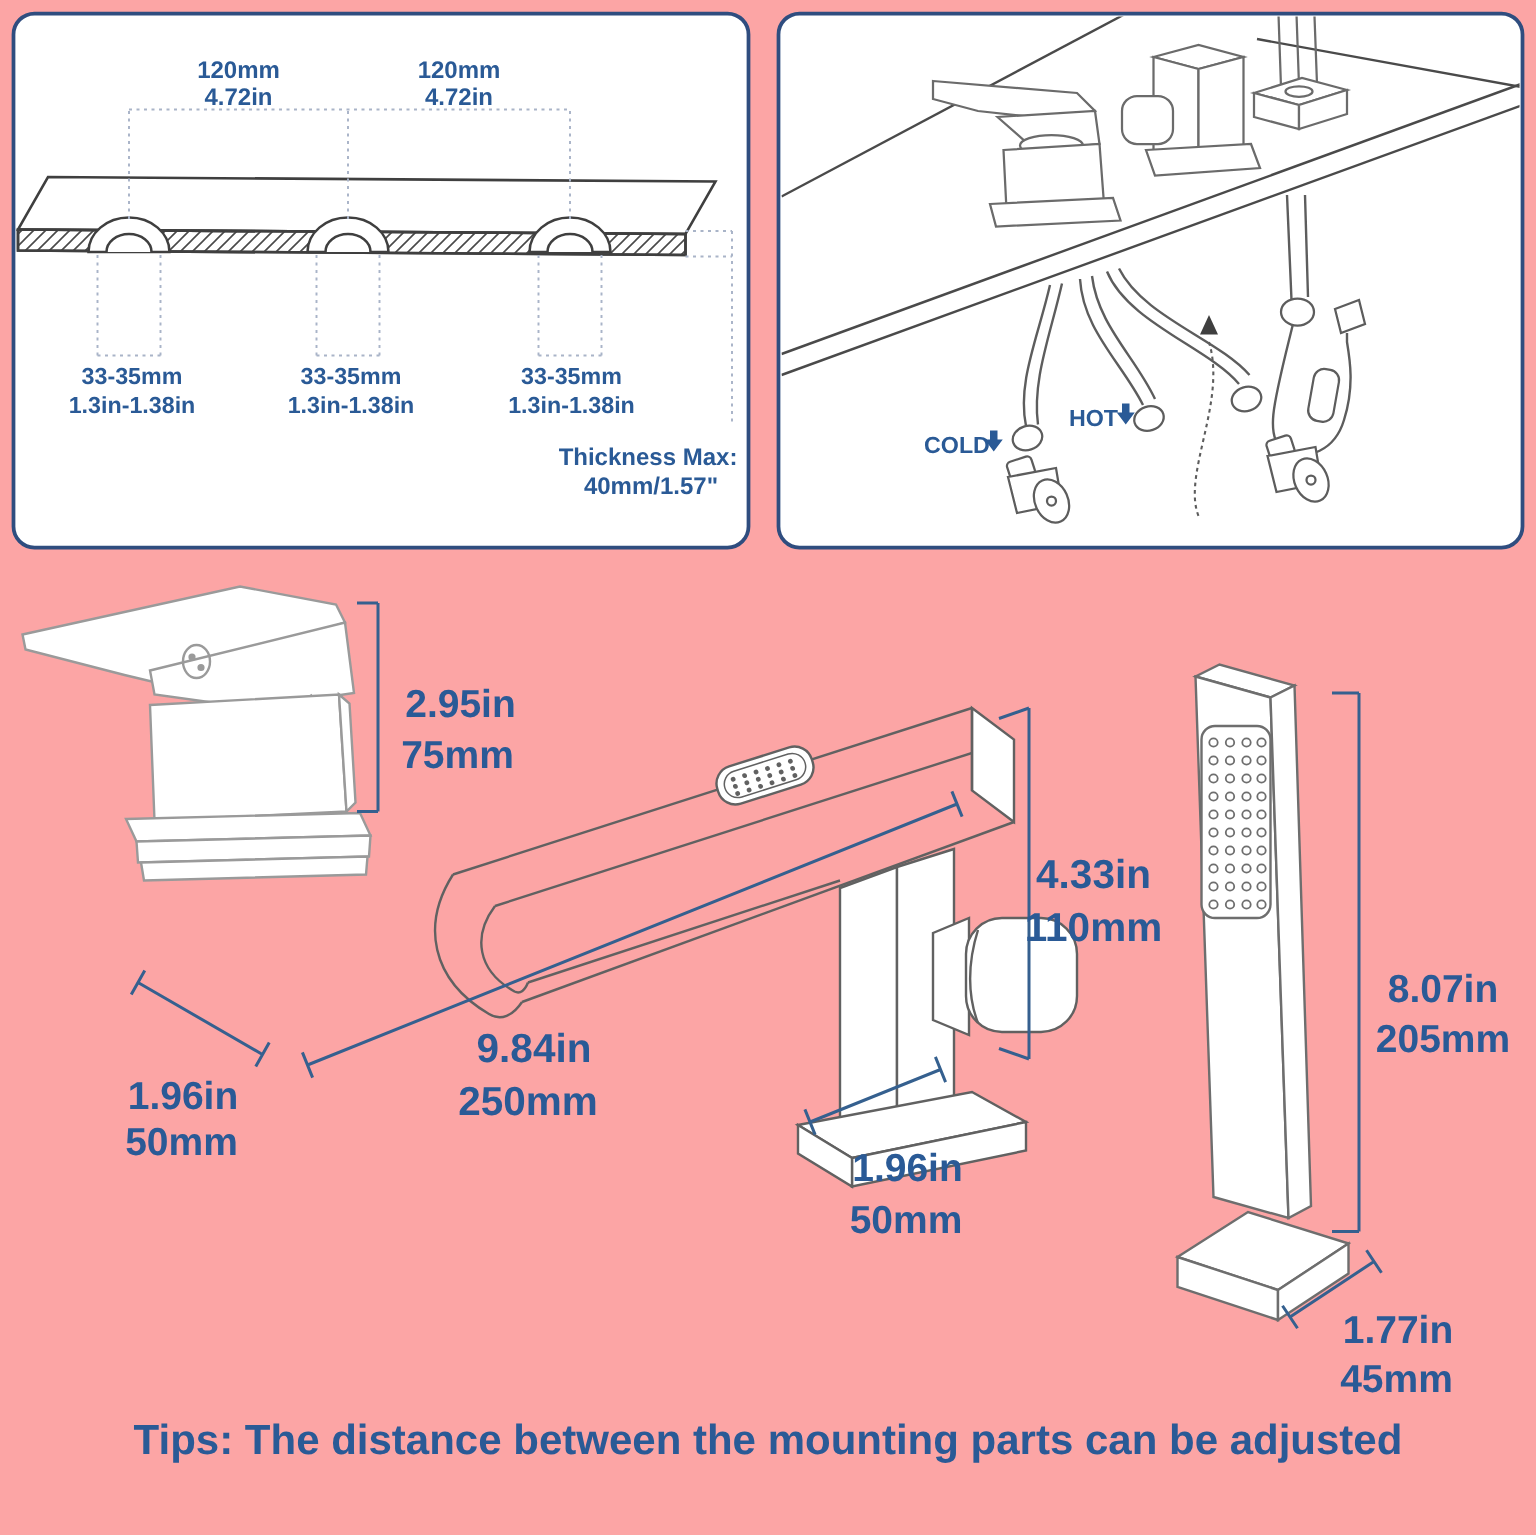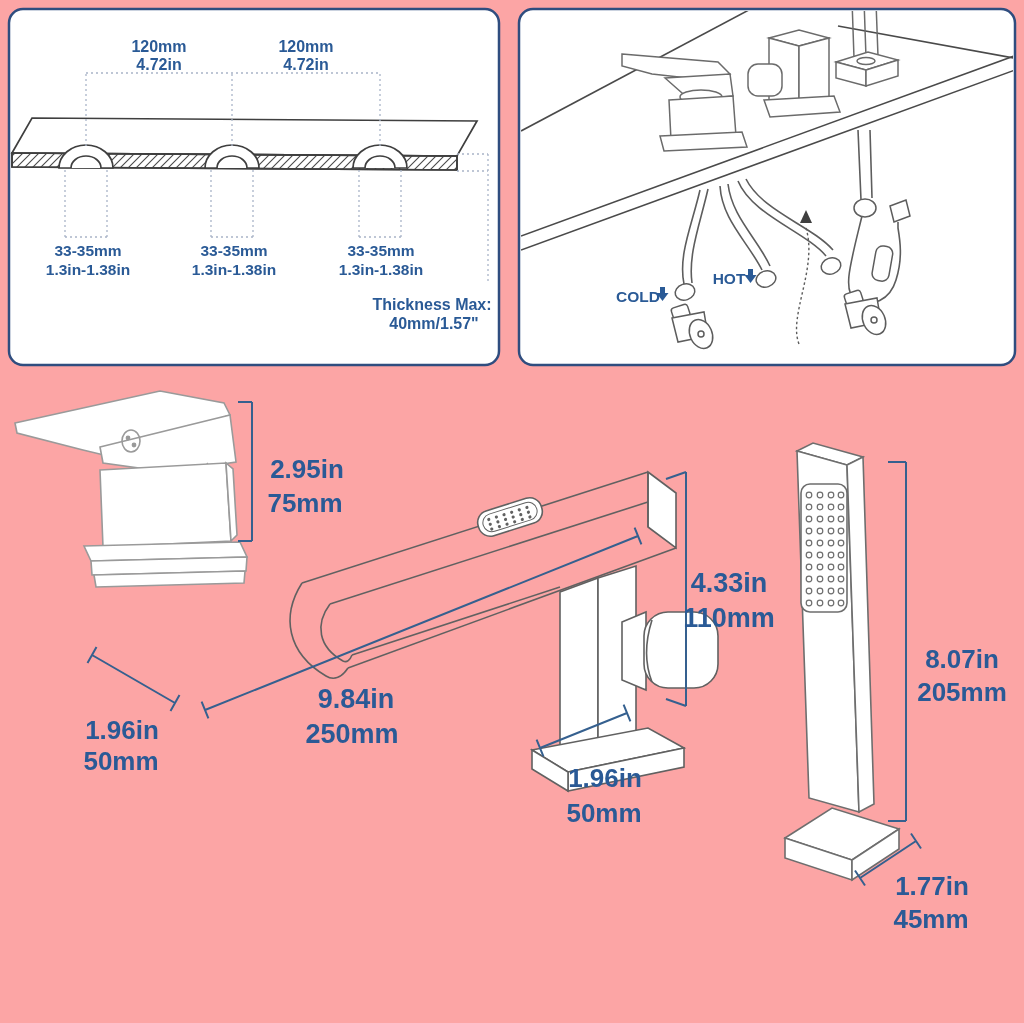--- a/index.html
+++ b/index.html
@@ -277,14 +277,15 @@
   <text class="t27" x="729" y="592">4.33in</text>
   <text class="t27" x="729" y="627">110mm</text>
   <text class="t26" x="605" y="787">1.96in</text>
   <text class="t26" x="604" y="822">50mm</text>
   <text class="t26" x="962" y="668">8.07in</text>
   <text class="t26" x="962" y="701">205mm</text>
   <text class="t26" x="932" y="895">1.77in</text>
   <text class="t26" x="931" y="928">45mm</text>
 </svg>
 
+<div class="tips tips1">Tips: The distance between the mounting parts can be adjusted</div>
 
 </div>
 
 </body></html>

